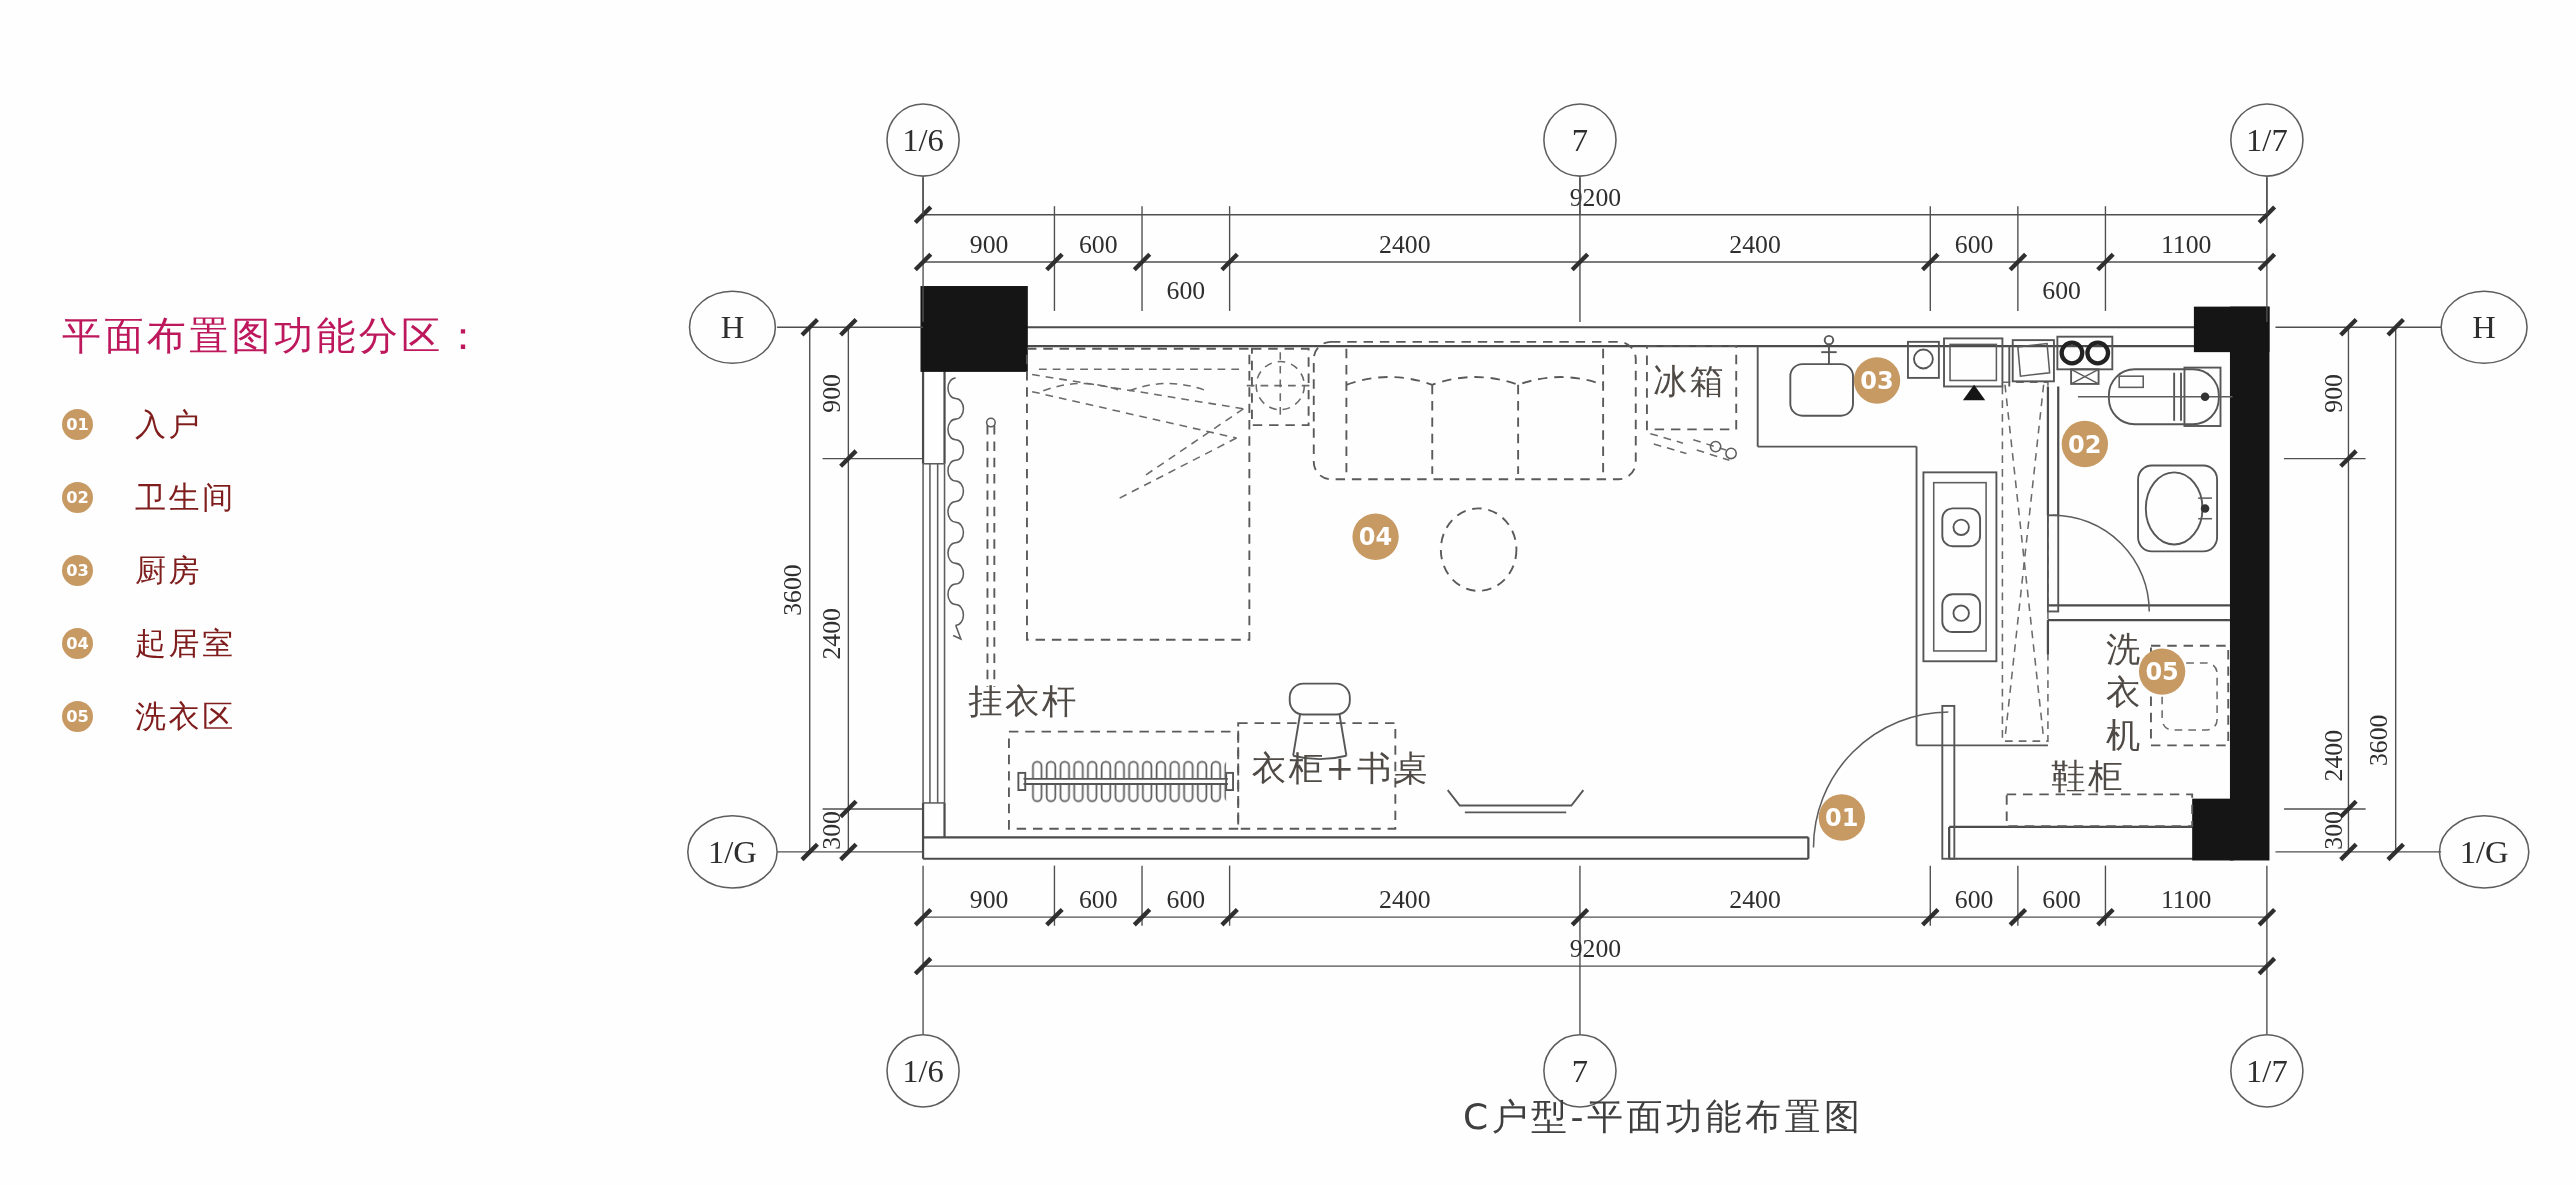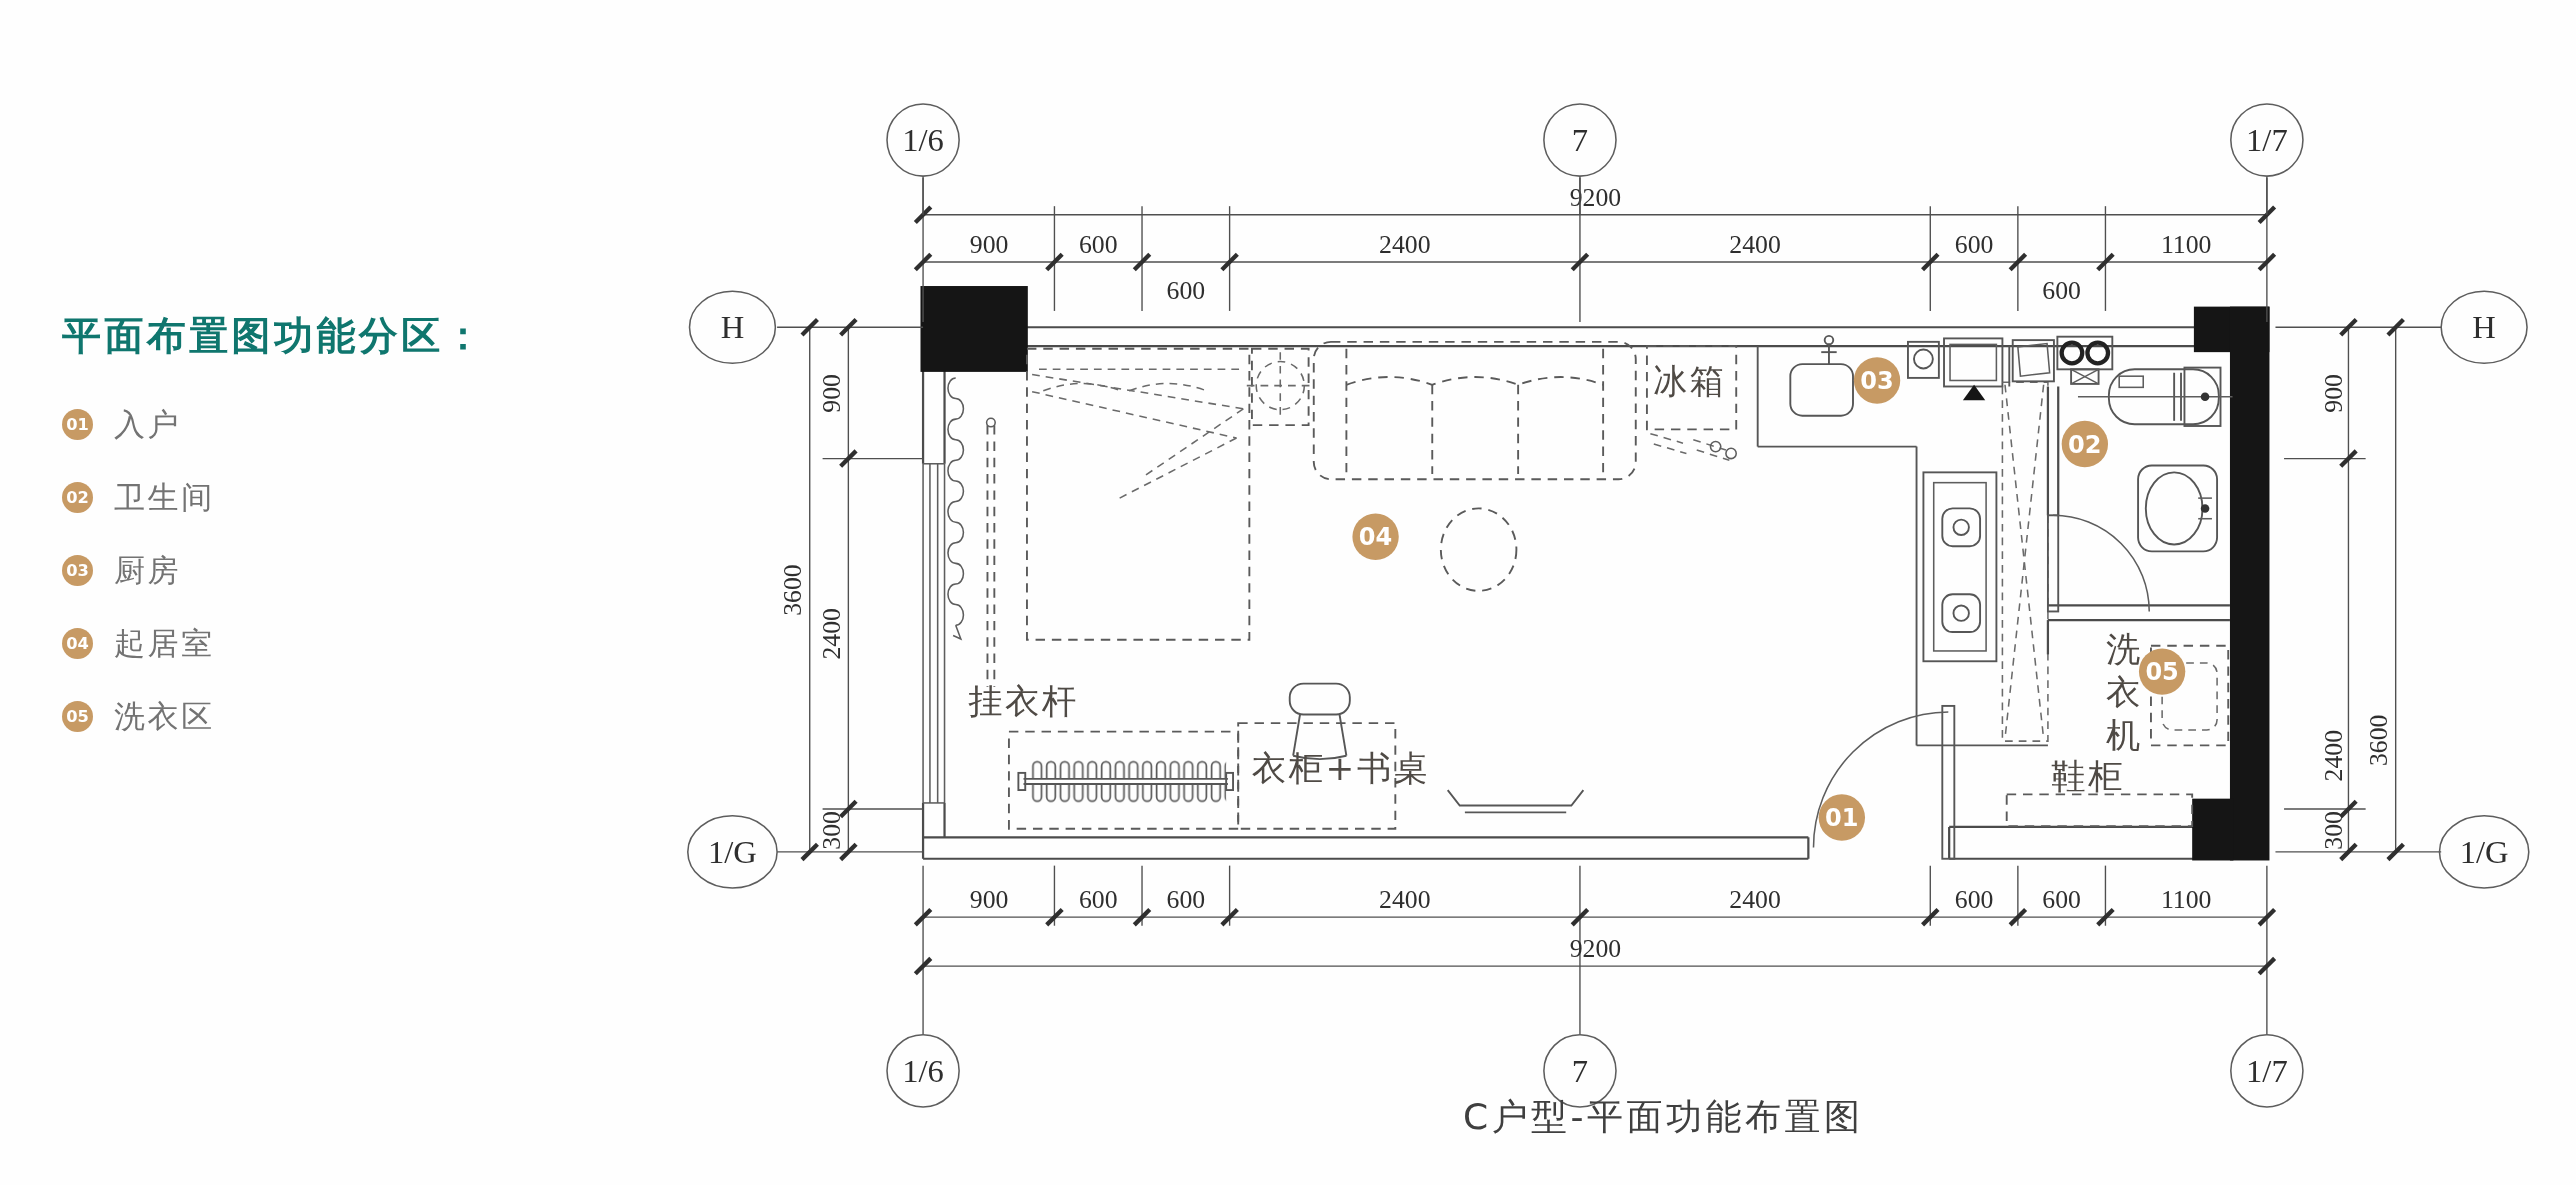--- a/index.html
+++ b/index.html
@@ -1,26 +1,26 @@
 <!DOCTYPE html>
 <html style="font-size:13.7px"><head>
 <meta charset="utf-8">
 <style>
   html,body{margin:0;padding:0;background:#ffffff;}
   .page{position:relative;width:2576px;height:1186px;background:#fefefe;overflow:hidden;
         font-family:"DejaVu Sans",sans-serif;}
   
   .legend{position:absolute;left:62px;top:309px;width:464px;}
-  .legend-title{font-size:39px;font-weight:bold;color:#0f766e;letter-spacing:3.4px;}
+  .legend-title{font-size:39px;font-weight:normal;color:#be185d;letter-spacing:3.4px;}
   .legend-items{margin-top:46px;}
   .legend-item{display:flex;align-items:center;margin-bottom:42px;height:31px;}
   .legend-badge{width:31px;height:31px;border-radius:50%;background:#C79A64;color:#ffffff;
         font-size:16.3px;font-weight:bold;display:flex;align-items:center;justify-content:center;
         flex:0 0 31px;}
-  .legend-label{font-size:31px;color:#737373;margin-left:21px;letter-spacing:2.6px;}
+  .legend-label{font-size:31px;color:#7f1d1d;margin-left:42px;letter-spacing:2.6px;}
   
   svg{position:absolute;left:0;top:0;}
   .wall{stroke:#4b4b4b;stroke-width:2.6;fill:none;}
   .thin{stroke:#5d5d5d;stroke-width:1.8;fill:none;}
   .fixt{stroke:#565656;stroke-width:2.2;fill:none;}
   .dash{stroke:#5a5a5a;stroke-width:2.2;fill:none;stroke-dasharray:11 8;}
   .dashthin{stroke:#6a6a6a;stroke-width:1.8;fill:none;stroke-dasharray:9 7;}
   .dim{stroke:#4f4f4f;stroke-width:1.6;fill:none;}
   .blk{fill:#151515;stroke:none;}
   .dimtxt{font-family:"Liberation Serif","DejaVu Serif",serif;font-size:30px;fill:#2e2e2e;}

